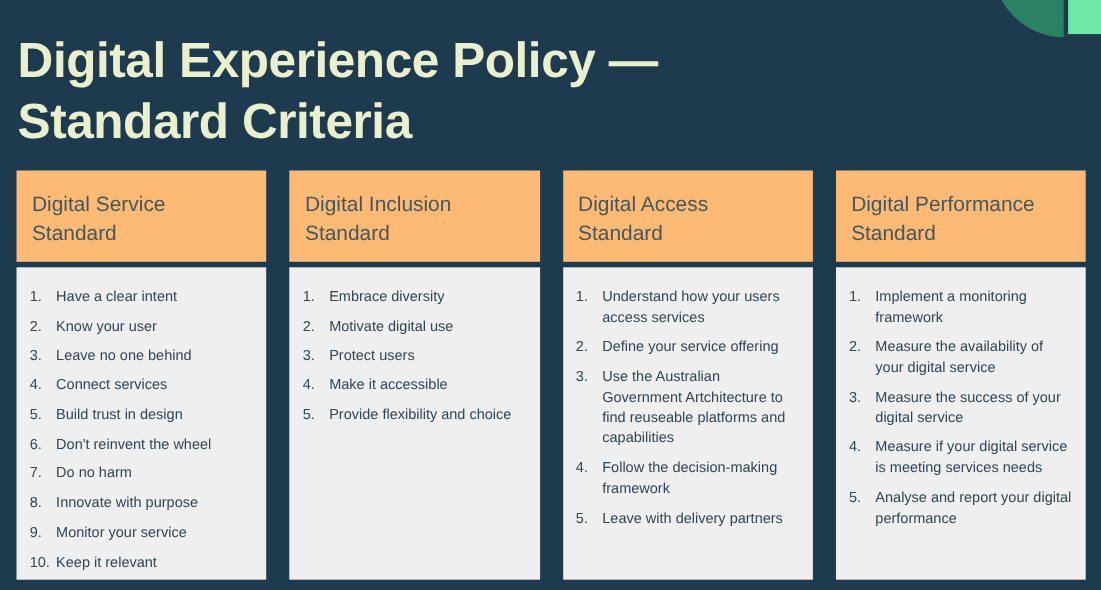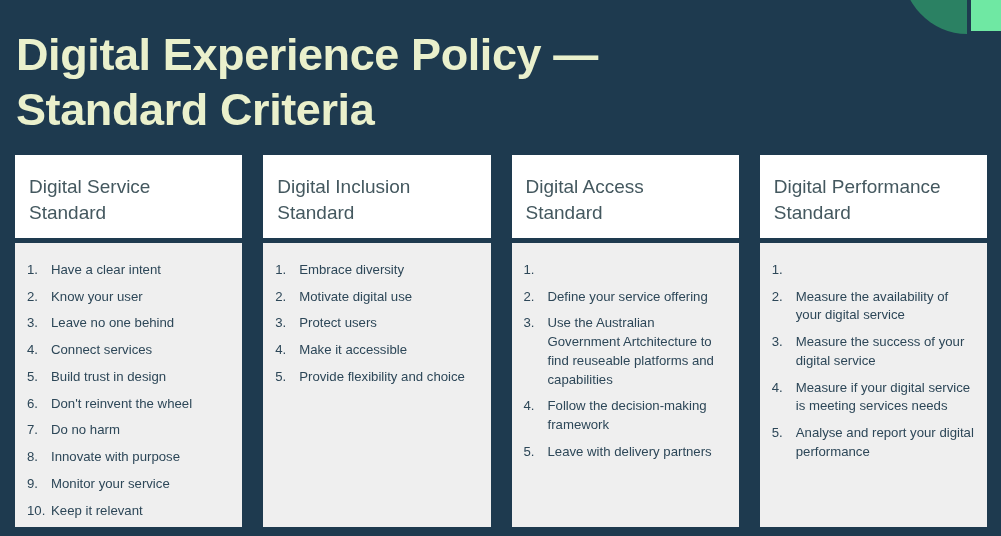--- a/index.html
+++ b/index.html
@@ -65,21 +65,21 @@
     width: 972px;
     display: flex;
     gap: 21px;
   }
   .card {
     width: 228px;
     display: flex;
     flex-direction: column;
   }
   .card-header {
-    background: #ffffff;
+    background: #fdba74;
     height: 83px;
     box-sizing: border-box;
     padding: 19px 30px 0 14px;
     color: #44585f;
     font-size: 19px;
     line-height: 1.38;
     font-weight: 400;
     white-space: pre-line;
   }
   .card-body {
@@ -199,20 +199,21 @@
         </ul>
       </div>
     </div>
     <div class="card">
       <div class="card-header">Digital Access
 Standard</div>
       <div class="card-body">
         <ul class="criteria-list">
           <li class="criteria-item">
             <span class="criteria-num">1.</span>
+            <span class="criteria-text">Understand how your users access services</span>
           </li>
           <li class="criteria-item">
             <span class="criteria-num">2.</span>
             <span class="criteria-text">Define your service offering</span>
           </li>
           <li class="criteria-item">
             <span class="criteria-num">3.</span>
             <span class="criteria-text">Use the Australian Government Artchitecture to find reuseable platforms and capabilities</span>
           </li>
           <li class="criteria-item">
@@ -226,20 +227,21 @@
         </ul>
       </div>
     </div>
     <div class="card">
       <div class="card-header">Digital Performance
 Standard</div>
       <div class="card-body">
         <ul class="criteria-list">
           <li class="criteria-item">
             <span class="criteria-num">1.</span>
+            <span class="criteria-text">Implement a monitoring framework</span>
           </li>
           <li class="criteria-item">
             <span class="criteria-num">2.</span>
             <span class="criteria-text">Measure the availability of your digital service</span>
           </li>
           <li class="criteria-item">
             <span class="criteria-num">3.</span>
             <span class="criteria-text">Measure the success of your digital service</span>
           </li>
           <li class="criteria-item">

